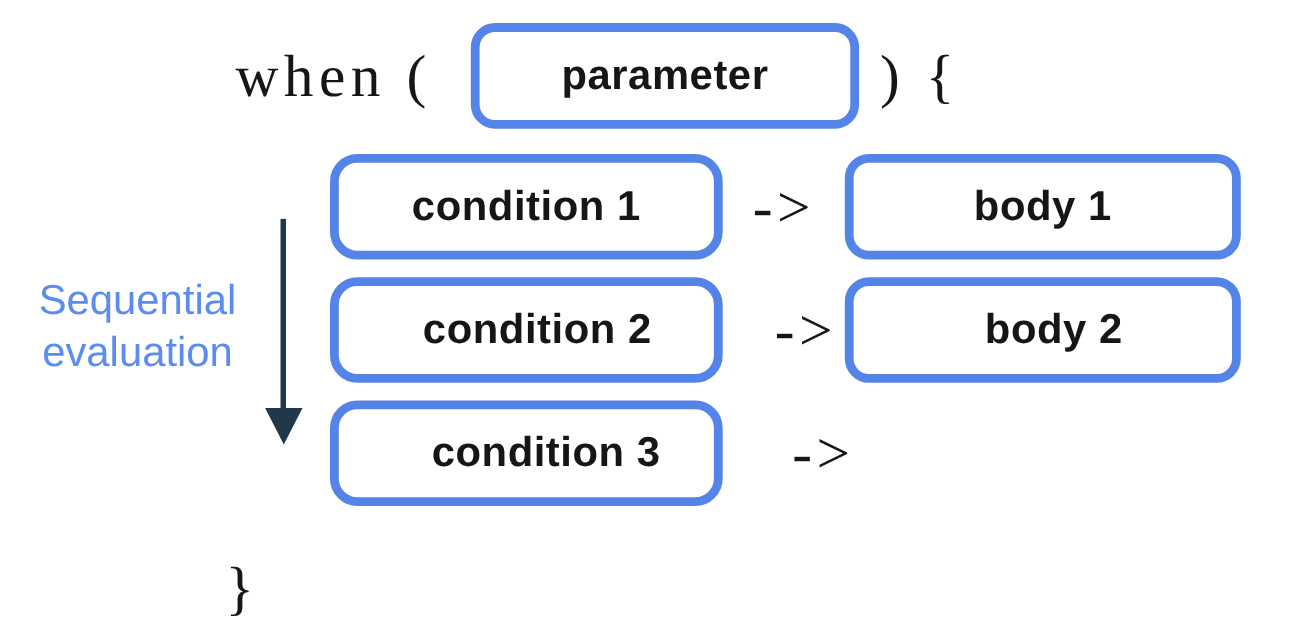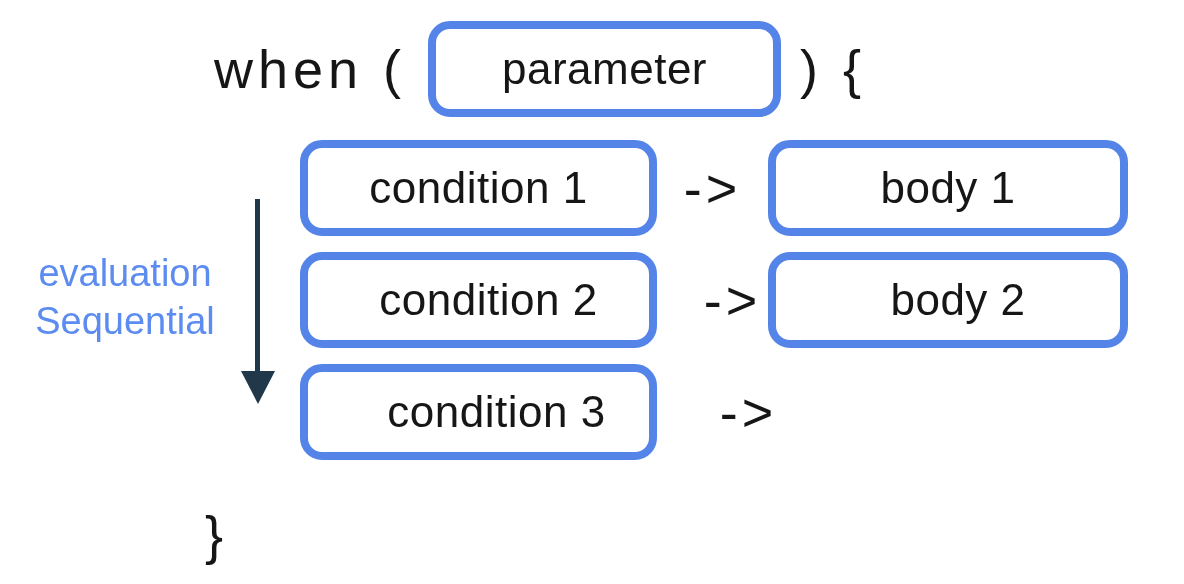--- a/index.html
+++ b/index.html
@@ -15,44 +15,44 @@
     width:1184px;height:584px;
     background:var(--background);
     overflow:hidden;
     font-family:"Liberation Sans","DejaVu Sans",sans-serif;
   }
   
   .mono{
     position:absolute;
     display:flex;align-items:center;
     height:96px;
-    font-family:Liberation Sans, sans-serif;
+    font-family:Liberation Serif, serif;
     font-size:54px;
     letter-spacing:5px;
     color:var(--text-black);
     white-space:pre;
   }
   
   .box{
     position:absolute;
     box-sizing:border-box;
     height:96px;
     border:8px solid var(--box-border);
     border-radius:22px;
     background:#ffffff;
     display:flex;align-items:center;justify-content:center;
   }
   .box-label{
-    font-weight:400;
-    font-size:44px;
+    font-weight:700;
+    font-size:38px;
     color:var(--text-black);
     letter-spacing:0.5px;
   }
   .param-box{left:428px;top:21px;width:353px;}
-  .cond-box{left:300px;width:357px;}
+  .cond-box{left:300px;width:357px;border-radius:25px;}
   .body-box{left:768px;width:360px;text-align:center;}
   .row-0{top:140px;}
   .row-1{top:252px;padding-left:20px;}
   .row-2{top:364px;padding-left:36px;}
   .arrow-op{left:657px;width:111px;justify-content:center;letter-spacing:4px;}
   .pos-when-open{left:214px;top:21px;}
   .pos-when-close{left:800px;top:21px;}
   .pos-closing-brace{left:205px;top:487px;}
   
   .side-label{
@@ -107,21 +107,21 @@
   <div class="box body-box row-1">
     <span class="box-label">body 2</span>
   </div>
 
   <div class="box cond-box row-2">
     <span class="box-label">condition 3</span>
   </div>
   <span class="mono arrow-op row-2">-&gt;</span>
 
   <div class="side-label">
+    <div>Sequential</div>
     <div>evaluation</div>
-    <div>Sequential</div>
   </div>
   <div class="seq-arrow-line"></div>
   <div class="seq-arrow-head"></div>
 
   <span class="mono pos-closing-brace">}</span>
 
 </div>
 
 </body></html>

